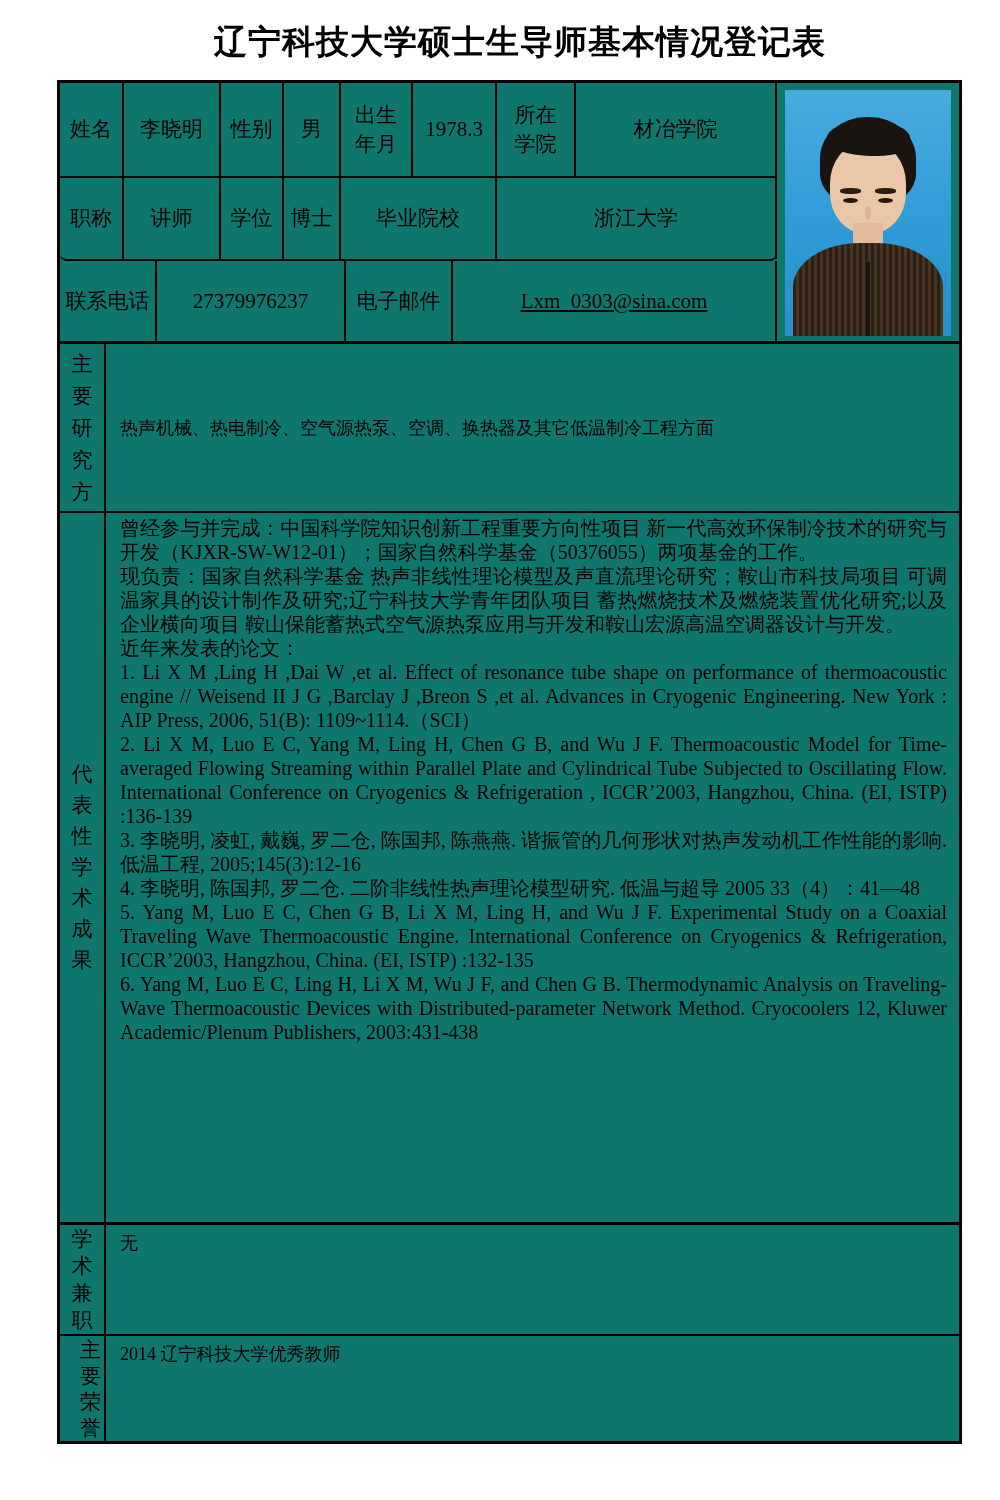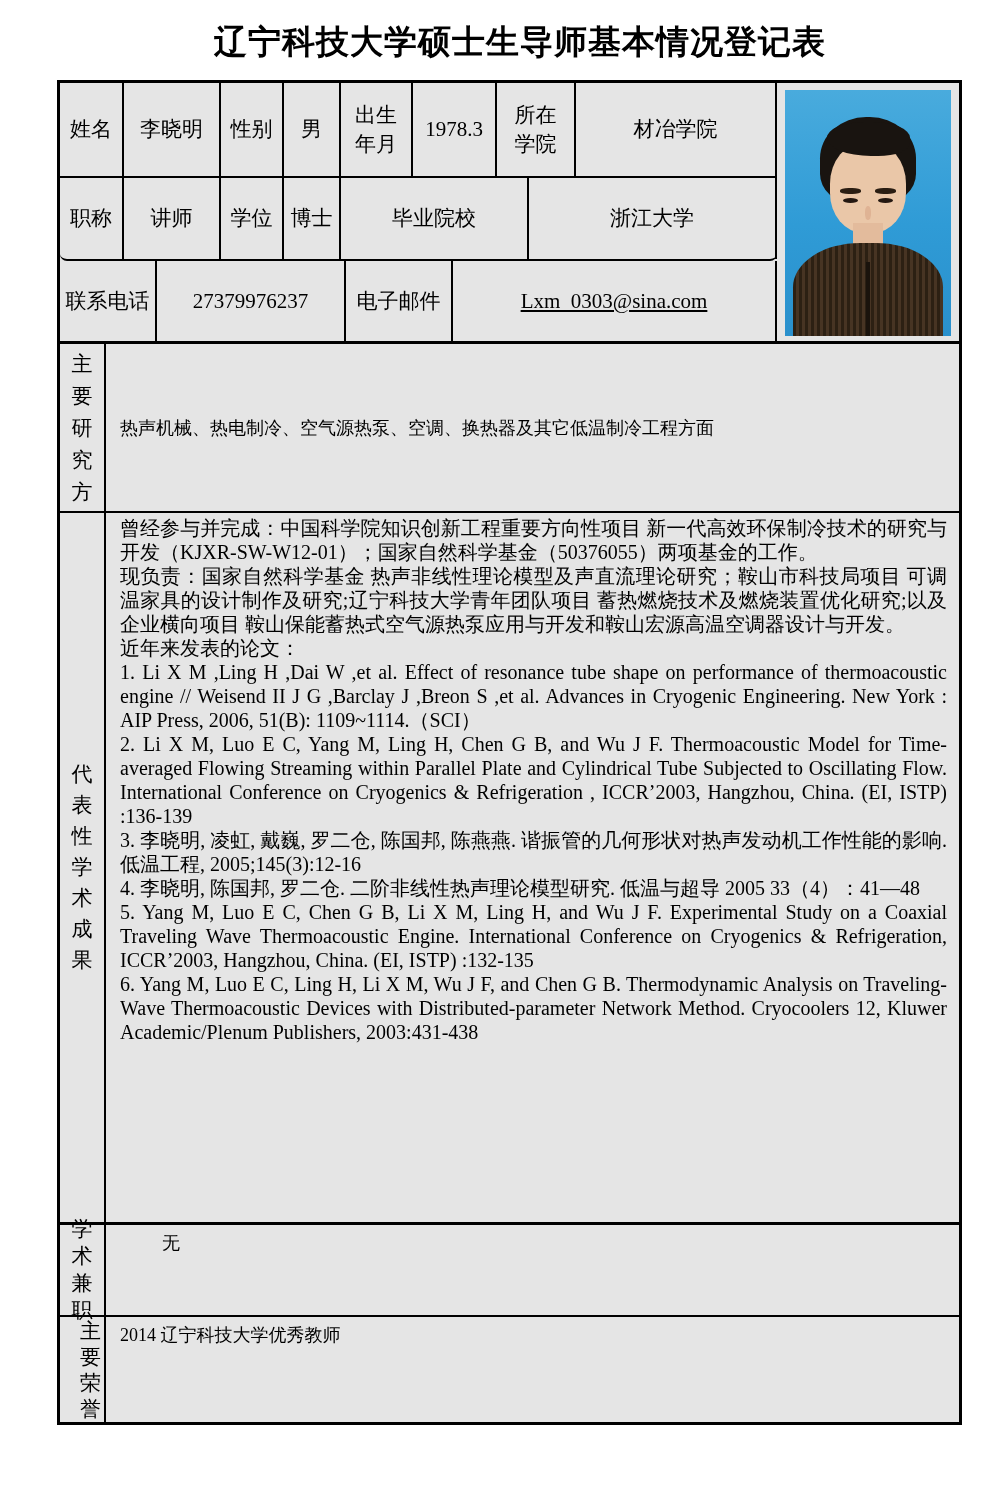--- a/index.html
+++ b/index.html
@@ -19,21 +19,21 @@
     font-weight: bold;
     font-family: "DejaVu Sans", "Liberation Sans", sans-serif;
     letter-spacing: 1px;
     margin-left: 40px;
   }
 
   .form {
     position: absolute; left: 57px; top: 80px;
     width: 905px;
     border: 3px solid #000;
-    background: #e5e5e5;
+    background: #0f766e;
     font-family: Liberation Serif, serif;
   }
 
   
   .top-block { display: flex; height: 261px; border-bottom: 3px solid #000; }
   .top-left { width: 717px; display: flex; flex-direction: column; }
   .trow { display: flex; border-bottom: 2px solid #000; }
   .trow.r1 { height: 95px; }
   .trow.r2 { height: 83px; border-radius: 7px; }
   .trow.r3 { flex: 1; border-bottom: none; }
@@ -111,21 +111,21 @@
   .sec-research .sec-content { display: flex; align-items: center; padding: 0 14px; }
 
   .sec-achievements { height: 712px; }
   .sec-achievements .sec-content {
     padding: 3px 12px 0 14px;
     font-size: 20px; line-height: 24px;
     text-align: justify;
   }
   .sec-achievements p { margin: 0; }
 
-  .sec-parttime { height: 92px; gap: 42px; }
+  .sec-parttime { height: 111px; }
   .sec-honors { height: 105px; }
   .sec-parttime .sec-content, .sec-honors .sec-content { padding: 6px 14px; }
 </style>
 </head>
 <body>
 
 <div class="page">
 
   <h1 class="doc-title">辽宁科技大学硕士生导师基本情况登记表</h1>
 
@@ -143,21 +143,21 @@
           <div class="cell" style="width:84px">1978.3</div>
           <div class="cell wrap2" style="width:79px">所在学院</div>
           <div class="cell last">材冶学院</div>
         </div>
 
         <div class="trow r2">
           <div class="cell" style="width:64px">职称</div>
           <div class="cell" style="width:97px">讲师</div>
           <div class="cell" style="width:63px">学位</div>
           <div class="cell" style="width:57px">博士</div>
-          <div class="cell" style="width:188px">毕业院校</div>
+          <div class="cell" style="width:156px">毕业院校</div>
           <div class="cell last">浙江大学</div>
         </div>
 
         <div class="trow r3">
           <div class="cell" style="width:97px">联系电话</div>
           <div class="cell" style="width:189px">27379976237</div>
           <div class="cell" style="width:107px">电子邮件</div>
           <div class="cell last">
             <span class="email-text">Lxm_0303@sina.com</span>
           </div>

